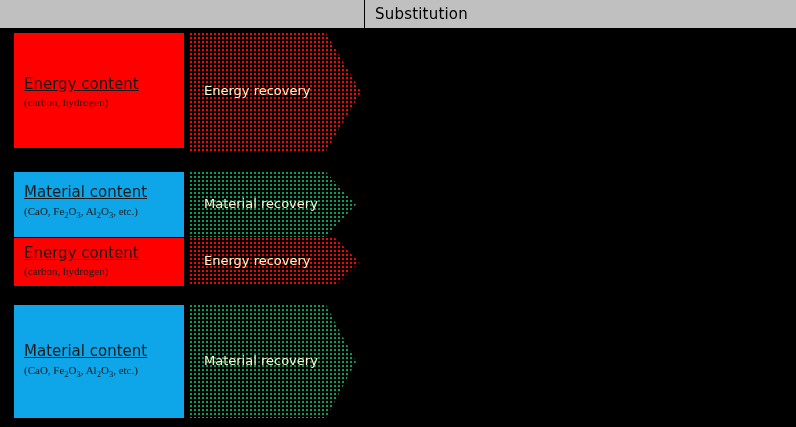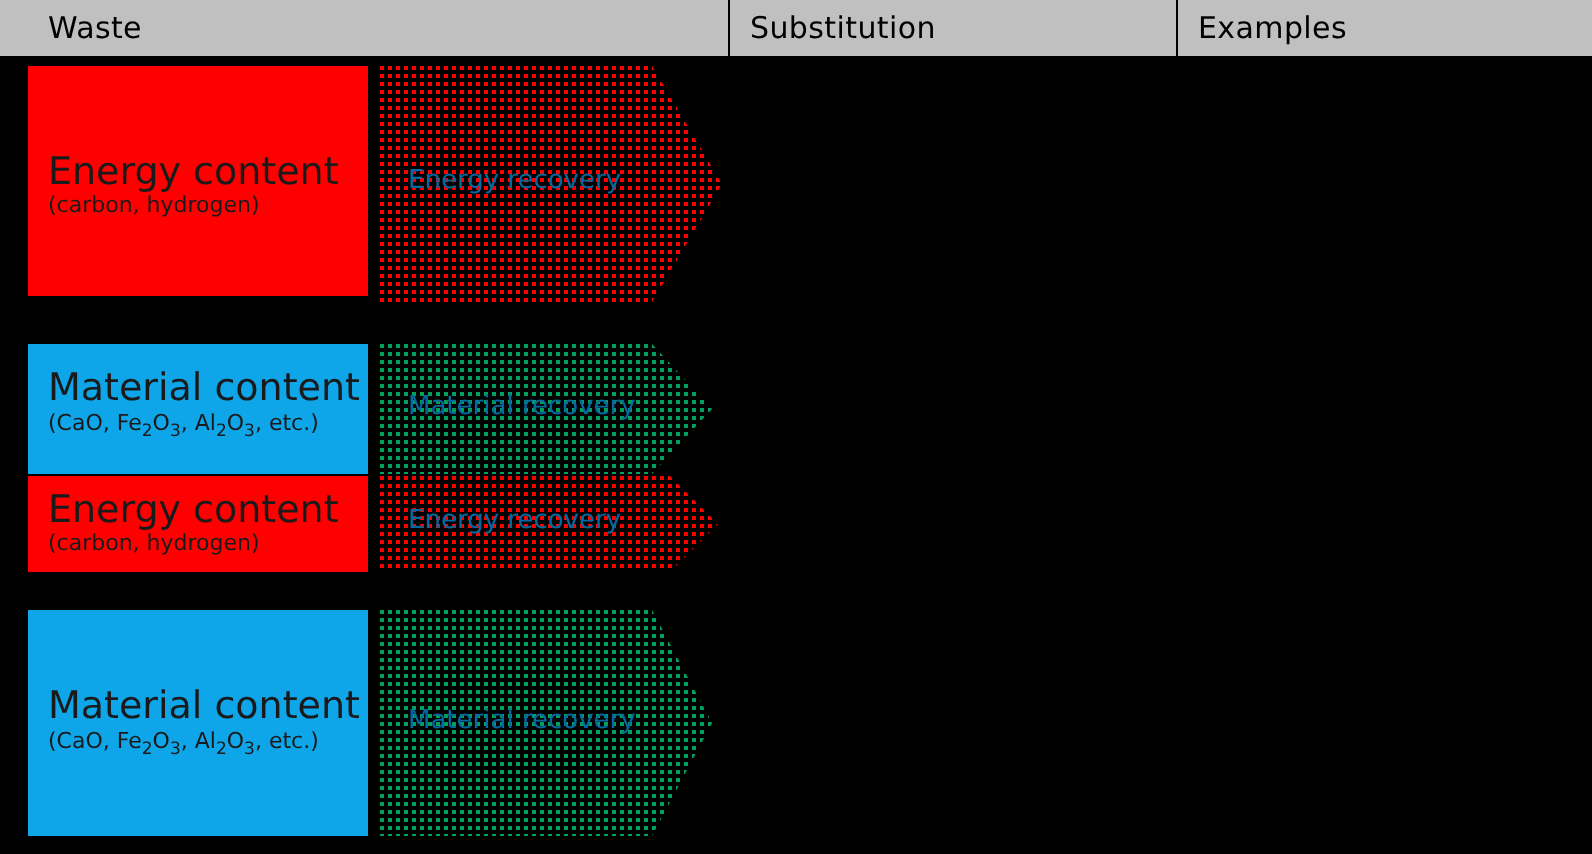--- a/index.html
+++ b/index.html
@@ -58,66 +58,66 @@
     position: absolute;
     box-sizing: border-box;
     overflow: hidden;
   }
   .box-red   { background: #ff0000; }
   .box-green { background: #0ea5e9; }
 
   .box-title {
     position: absolute;
     left: 10px;
-    font-size: 19px;
+    font-size: 15px;
     color: #1a1a1a;
     white-space: nowrap;
+    text-decoration: underline;
   }
   .box-sub {
     position: absolute;
     left: 10px;
     font-size: 11px;
     color: #1a1a1a;
     white-space: nowrap;
+    font-family: Liberation Serif, serif;
   }
   .box-sub sub {
     font-size: 8.5px;
     vertical-align: baseline;
     position: relative;
     top: 3px;
   }
 
   
   .arrow {
     position: absolute;
     overflow: visible;
   }
   .arrow svg { display: block; }
   .arrow-label {
     position: absolute;
     font-size: 13px;
     white-space: nowrap;
-    color: #0369a1;
+    color: #fef9c3;
     left: 14px;
     pointer-events: none;
   }
 
   
   .empty-cell {
     position: absolute;
     background: transparent;
   }
 </style>
 </head>
 <body>
 
 <div id="header-row">
-  <div class="header-cell" id="header-cell-waste">Waste</div>
   <div class="header-cell" id="header-cell-subst">Substitution</div>
-  <div class="header-cell" id="header-cell-examp">Examples</div>
 </div>
 
 <div id="table-body">
 
   <div>
 
     <div class="content-box box-red" style="left:14px; top:3px; width:170px; height:115px;">
       <div class="box-title" style="top:42px;">Energy content</div>
       <div class="box-sub" style="top:63px;">(carbon, hydrogen)</div>
     </div>

